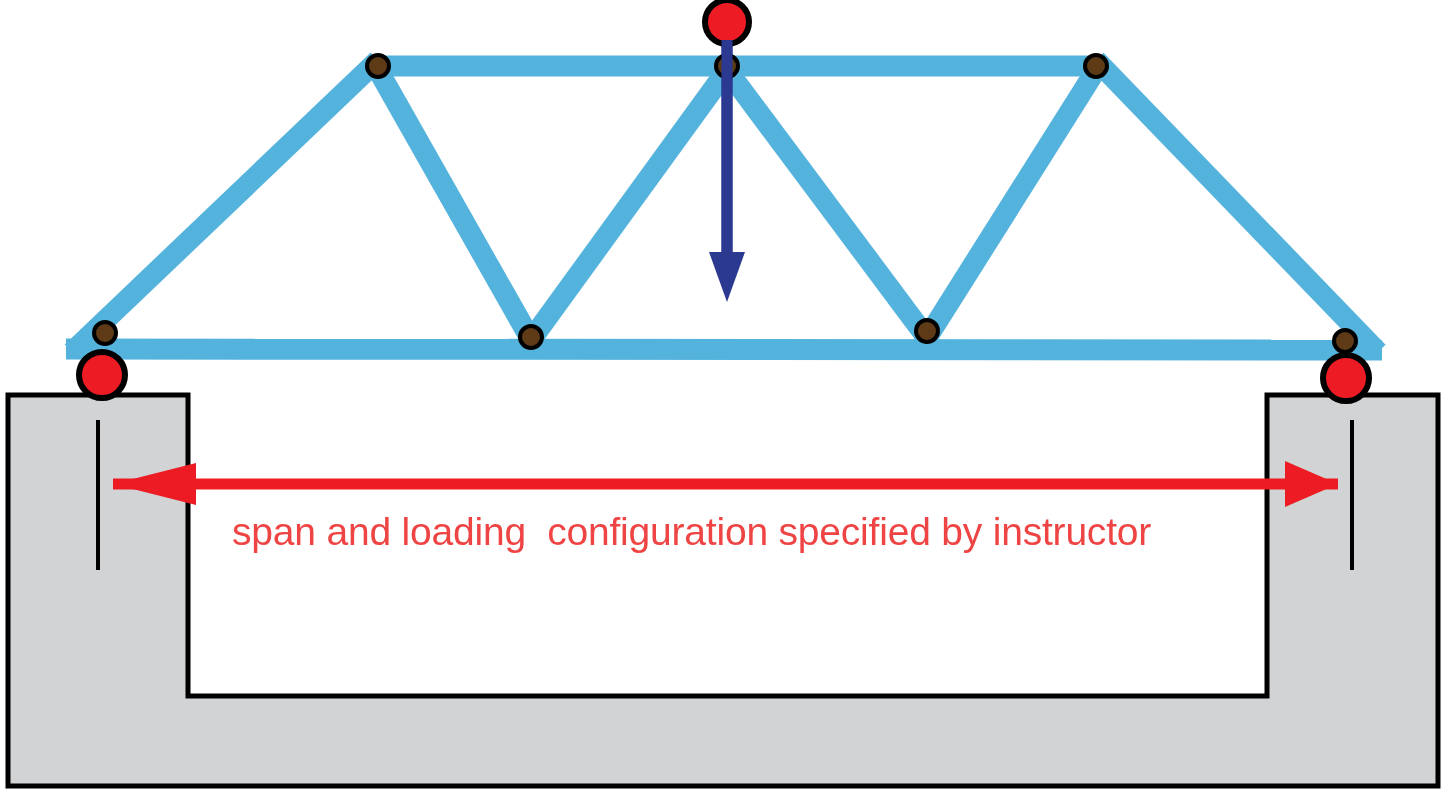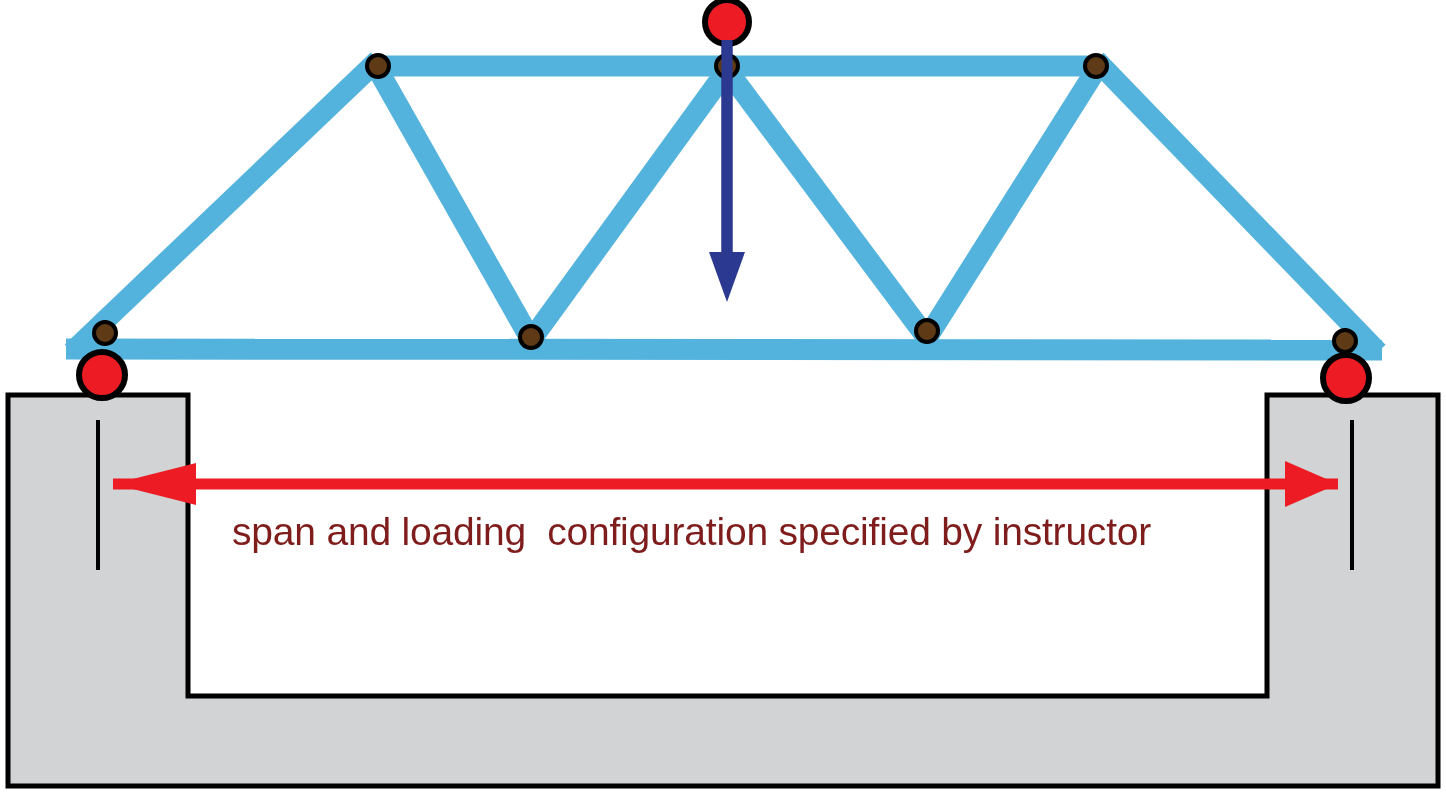--- a/index.html
+++ b/index.html
@@ -26,21 +26,21 @@
     display: block;
   }
   .span-caption {
     position: absolute;
     left: 232px;
     top: 512px;
     width: 1000px;
     font-family: "Liberation Sans", sans-serif;
     font-size: 39px;
     font-weight: 400;
-    color: #7f1d1d;
+    color: #ef4444;
     letter-spacing: -0.2px;
     white-space: pre;
     line-height: 1.0;
   }
 </style>
 </head>
 <body>
 
 <div id="stage">
 

